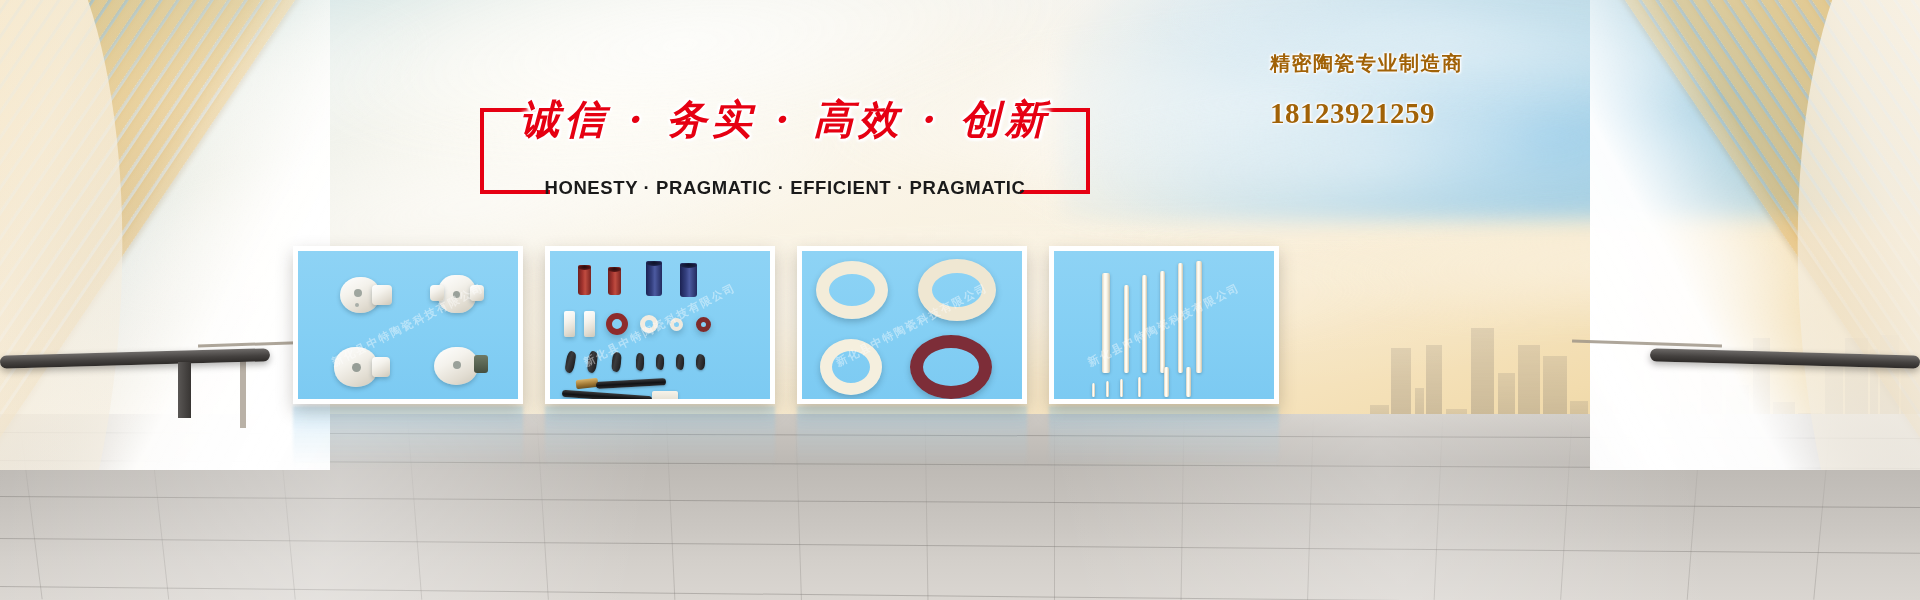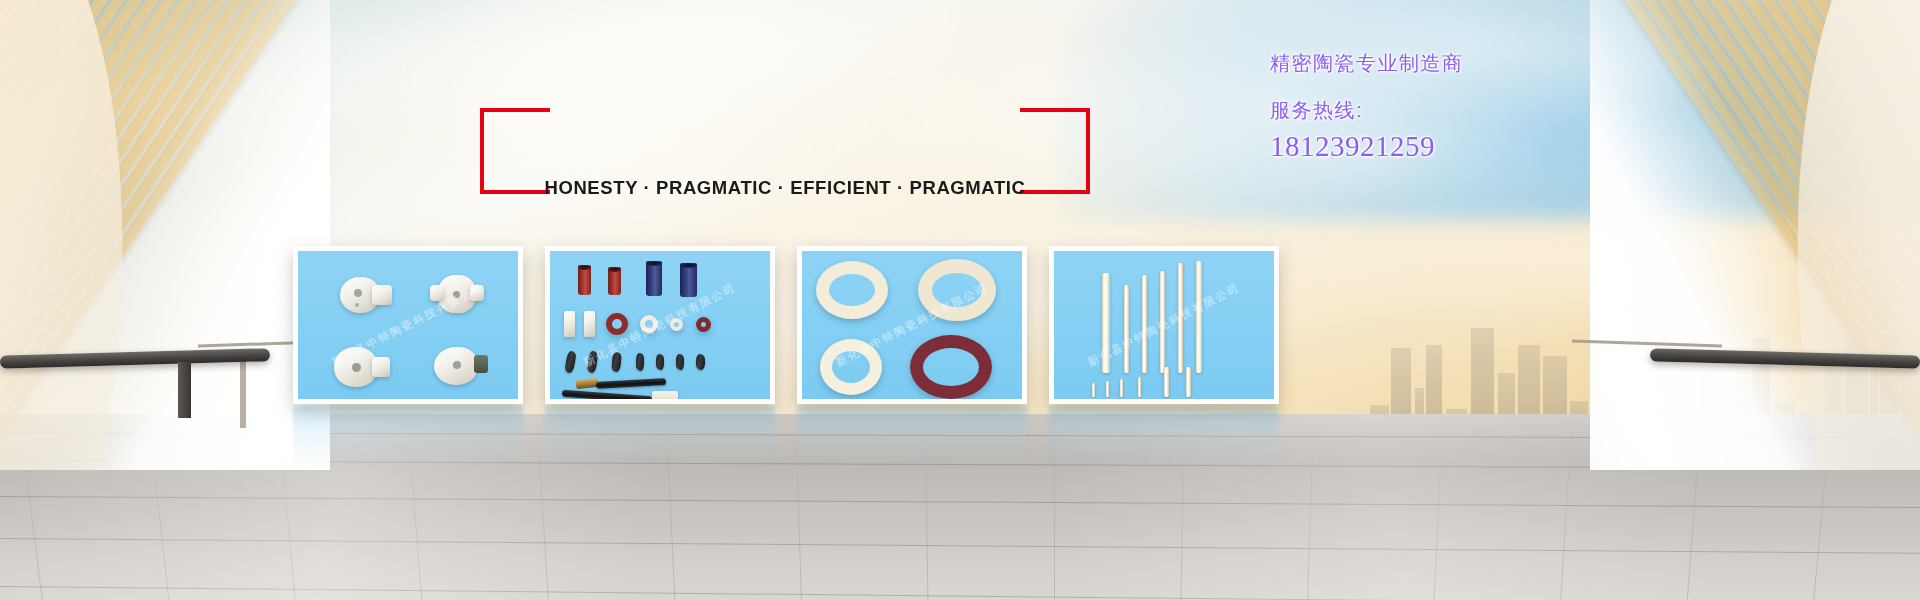--- a/index.html
+++ b/index.html
@@ -201,21 +201,21 @@
   .slogan-en {
     position:absolute; left:50%; bottom:-5px; transform:translateX(-50%);
     white-space:nowrap;
     font-size:18.5px; font-weight:700; letter-spacing:.6px;
     color:#1a1a1a;
   }
 
   
   .contact { position:absolute; left:1270px; top:50px; width:420px; }
   .contact-line {
-    color:#8b5cf6; font-weight:400; white-space:nowrap;
+    color:#a16207; font-weight:700; white-space:nowrap;
     text-shadow:0 0 2px #fff, 1px 1px 2px #fff, -1px -1px 2px #fff, 0 0 5px rgba(255,255,255,.9);
   }
   .ct-title { font-size:20px; letter-spacing:1.5px; margin-bottom:20px; }
   .ct-label { font-size:20px; letter-spacing:1.5px; margin-bottom:6px; }
   .ct-phone { font-size:29px; letter-spacing:.5px; font-family:"Liberation Serif","DejaVu Serif",serif; }
 
   
   .panels { position:absolute; left:293px; top:246px; width:985px; height:160px; }
   .panel {
     position:absolute; top:0; width:230px; height:158px;
@@ -422,26 +422,26 @@
 
   <div class="headline">
     <div class="bracket">
       <i class="bk-tl-h"></i>
       <i class="bk-tl-v"></i>
       <i class="bk-bl-h"></i>
       <i class="bk-tr-h"></i>
       <i class="bk-tr-v"></i>
       <i class="bk-br-h"></i>
     </div>
+    <div class="slogan-cn">诚信 · 务实 · 高效 · 创新</div>
     <div class="slogan-en">HONESTY · PRAGMATIC · EFFICIENT · PRAGMATIC</div>
   </div>
 
   <div class="contact">
     <div class="contact-line ct-title">精密陶瓷专业制造商</div>
-    <div class="contact-line ct-label">服务热线:</div>
     <div class="contact-line ct-phone">18123921259</div>
   </div>
 
   <div class="panels">
 
     <div class="reflect" style="left:0;"></div>
     <div class="reflect" style="left:252px;"></div>
     <div class="reflect" style="left:504px;"></div>
     <div class="reflect" style="left:756px;"></div>
 

